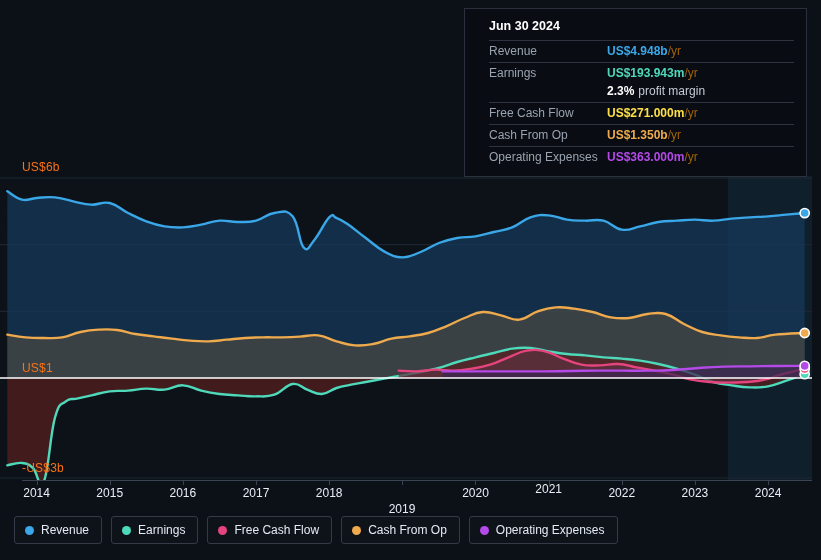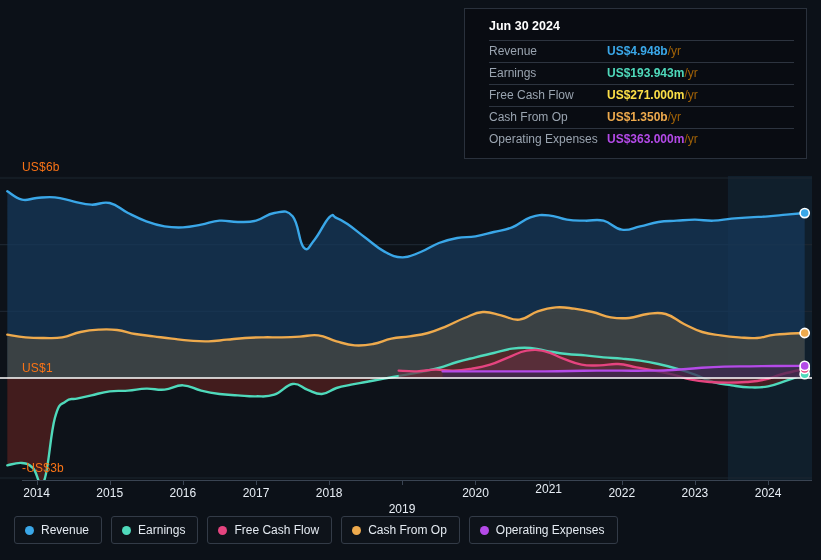--- a/index.html
+++ b/index.html
@@ -144,20 +144,25 @@
         <div class="tt-row">
           <span class="tt-name">Revenue</span>
           <span class="tt-val" style="color: rgb(58, 167, 232);">US$4.948b</span>
           <span class="tt-unit">/yr</span>
         </div>
         <div class="tt-row">
           <span class="tt-name">Earnings</span>
           <span class="tt-val" style="color: rgb(79, 217, 187);">US$193.943m</span>
           <span class="tt-unit">/yr</span>
         </div>
+        <div class="tt-row" style="border-top: none; padding-top: 0px;">
+          <span class="tt-name"></span>
+          <span class="tt-val" style="color: rgb(255, 255, 255);">2.3%</span>
+          <span class="tt-sub">profit margin</span>
+        </div>
         <div class="tt-row">
           <span class="tt-name">Free Cash Flow</span>
           <span class="tt-val" style="color: #fde047;">US$271.000m</span>
           <span class="tt-unit">/yr</span>
         </div>
         <div class="tt-row">
           <span class="tt-name">Cash From Op</span>
           <span class="tt-val" style="color: rgb(238, 170, 77);">US$1.350b</span>
           <span class="tt-unit">/yr</span>
         </div>

